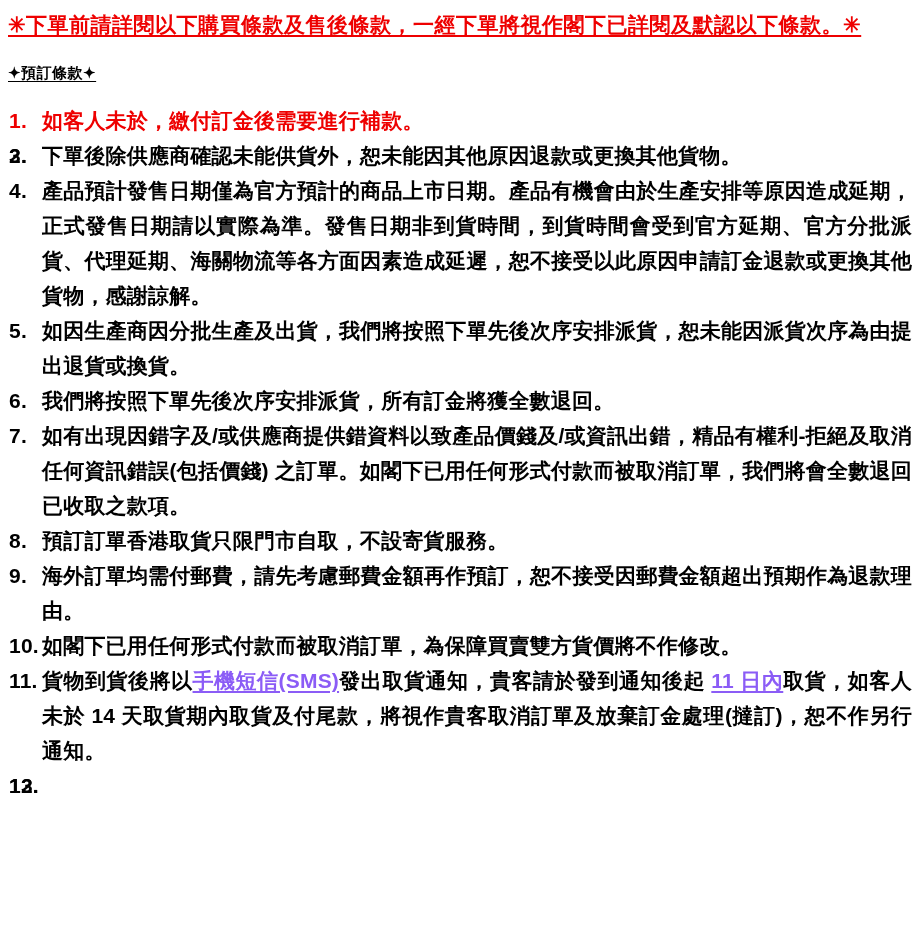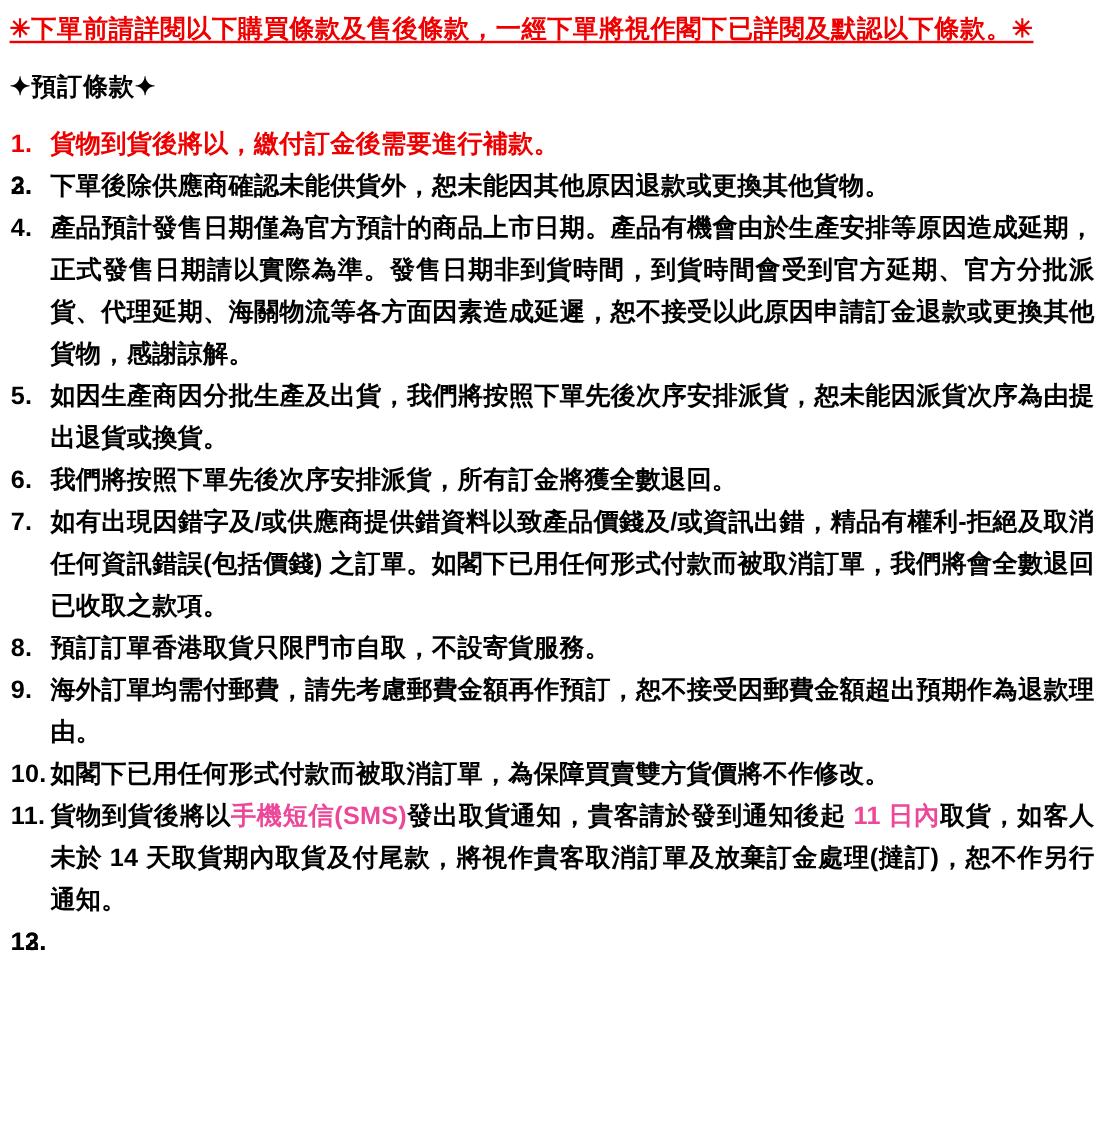--- a/index.html
+++ b/index.html
@@ -22,23 +22,24 @@
     margin: 0 0 22px 0;
     font-size: 21px;
     line-height: 26px;
     color: #ee0000;
     text-decoration: underline;
     text-underline-offset: 3px;
     letter-spacing: 0.5px;
   }
   .section-heading {
     margin: 0 0 17px 0;
-    font-size: 21px;
+    font-size: 15px;
     line-height: 26px;
     color: #000000;
+    text-decoration: underline;
     text-underline-offset: 3px;
     letter-spacing: 0.5px;
   }
   .terms-list {
     margin: 0;
     padding: 0;
     list-style: none;
   }
   .term-item {
     position: relative;
@@ -51,37 +52,38 @@
   .term-item .num {
     position: absolute;
     left: 1px;
     top: 0;
     text-align: left;
   }
   .red-text {
     color: #ee0000;
   }
   .red-underline {
-    color: #ec4899;
+    color: #8b5cf6;
+    text-decoration: underline;
     text-underline-offset: 3px;
   }
 </style>
 </head>
 <body>
 
 <div class="page">
 
   <p class="page-title">✳下單前請詳閱以下購買條款及售後條款，一經下單將視作閣下已詳閱及默認以下條款。✳</p>
 
   <h2 class="section-heading">✦預訂條款✦</h2>
 
   <div class="terms-list">
 
     <div class="term-item red-text">
-      <span class="num">1.</span><span>貨物到貨後將以，繳付訂金後需要進行補款。</span>
+      <span class="num">1.</span><span>如客人未於，繳付訂金後需要進行補款。</span>
     </div>
 
     <div class="term-item">
       <span class="num">2.</span>
     </div>
 
     <div class="term-item">
       <span class="num">3.</span><span>下單後除供應商確認未能供貨外，恕未能因其他原因退款或更換其他貨物。</span>
     </div>
 

